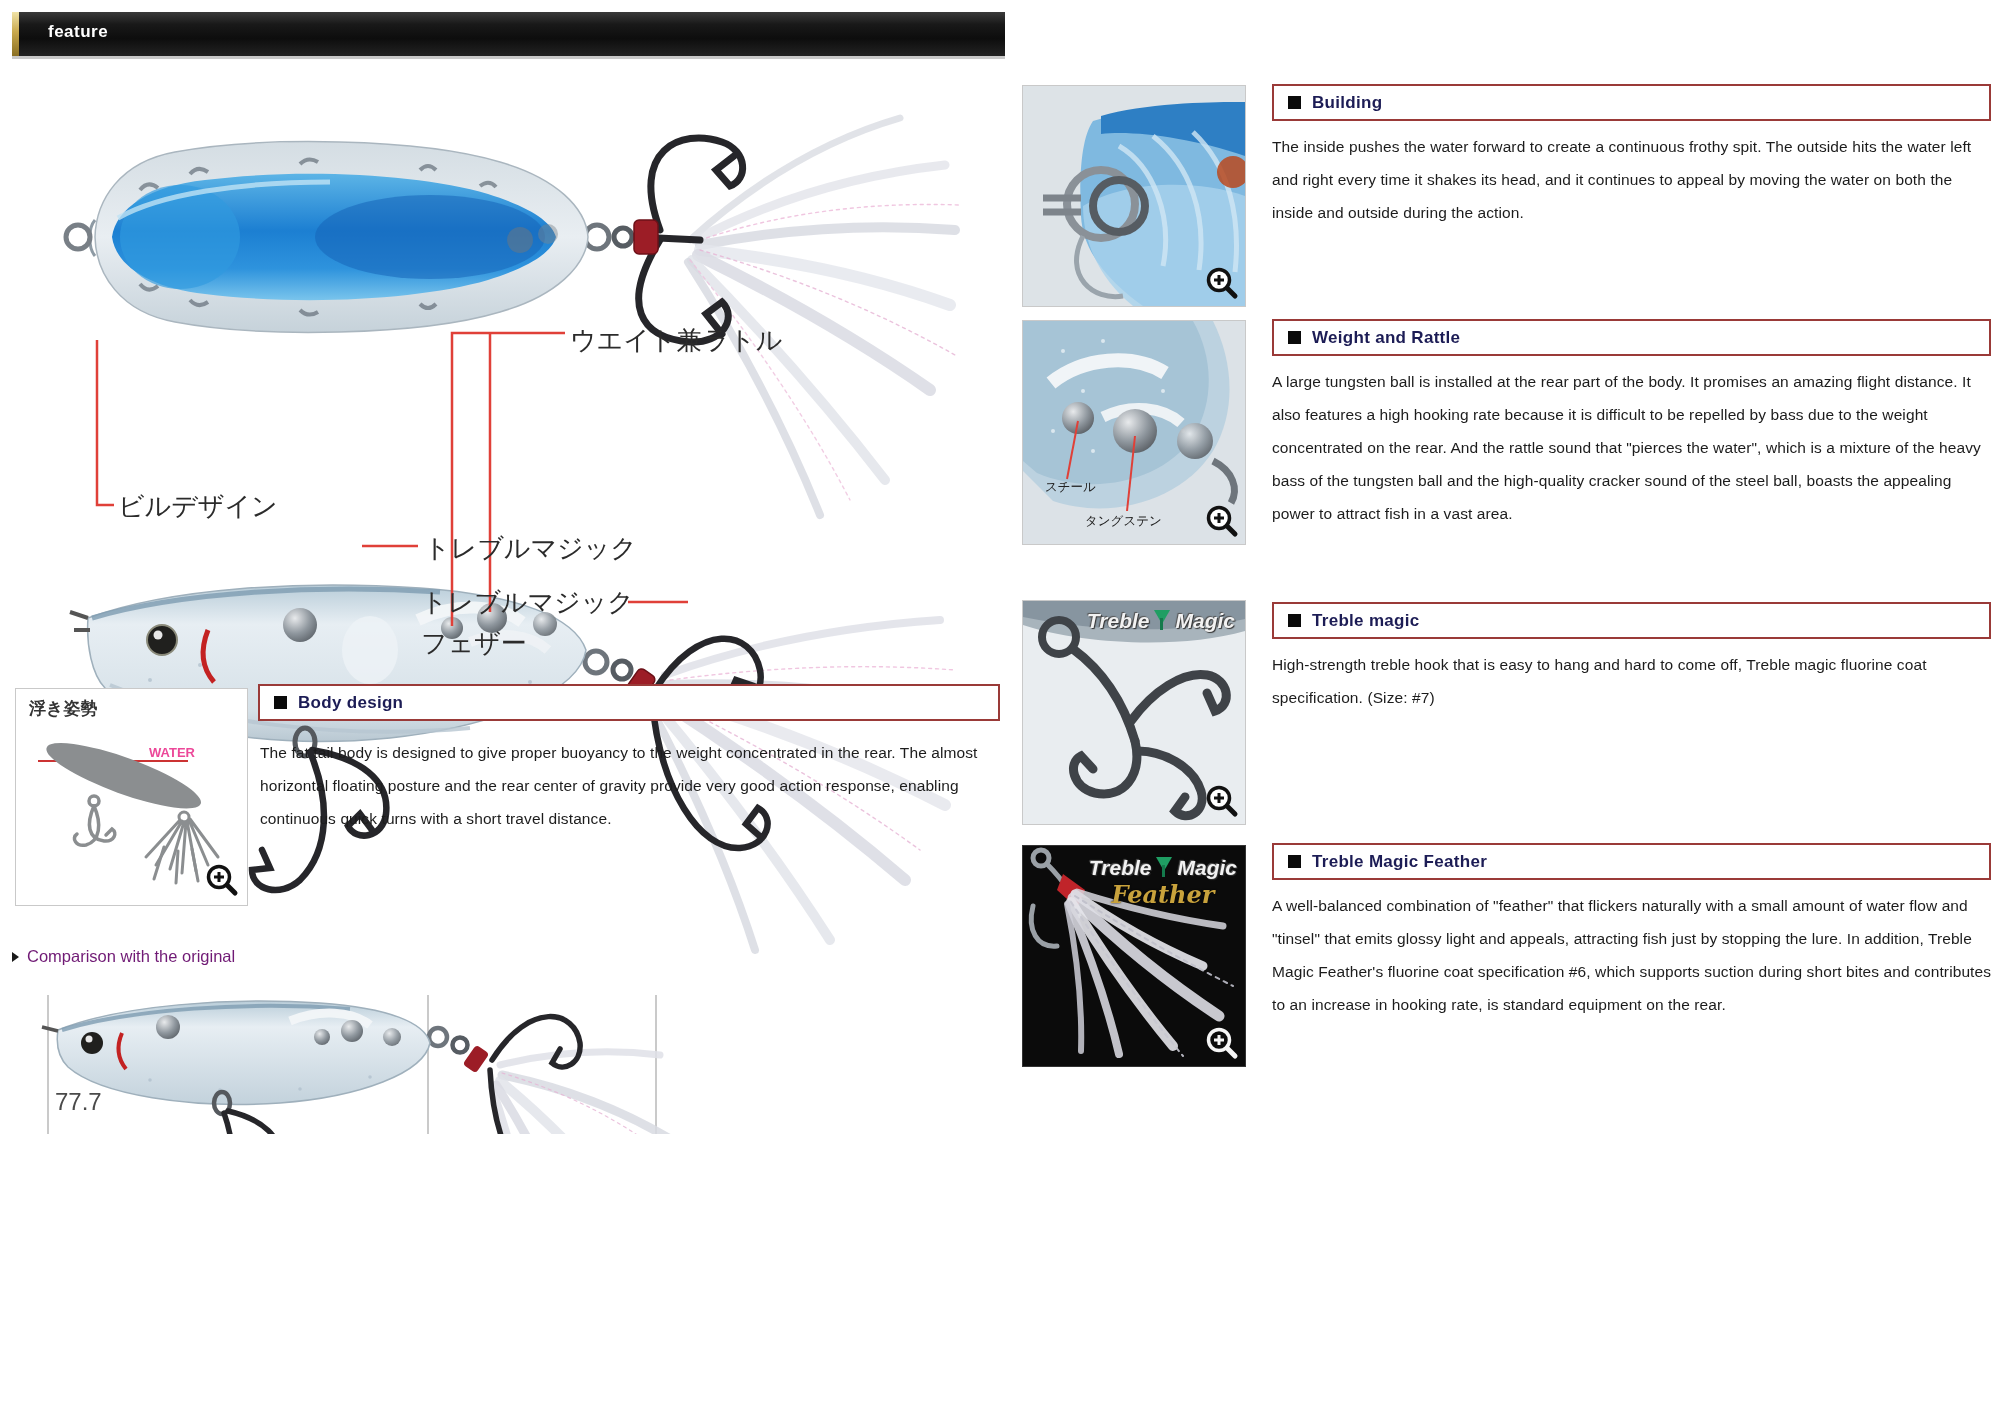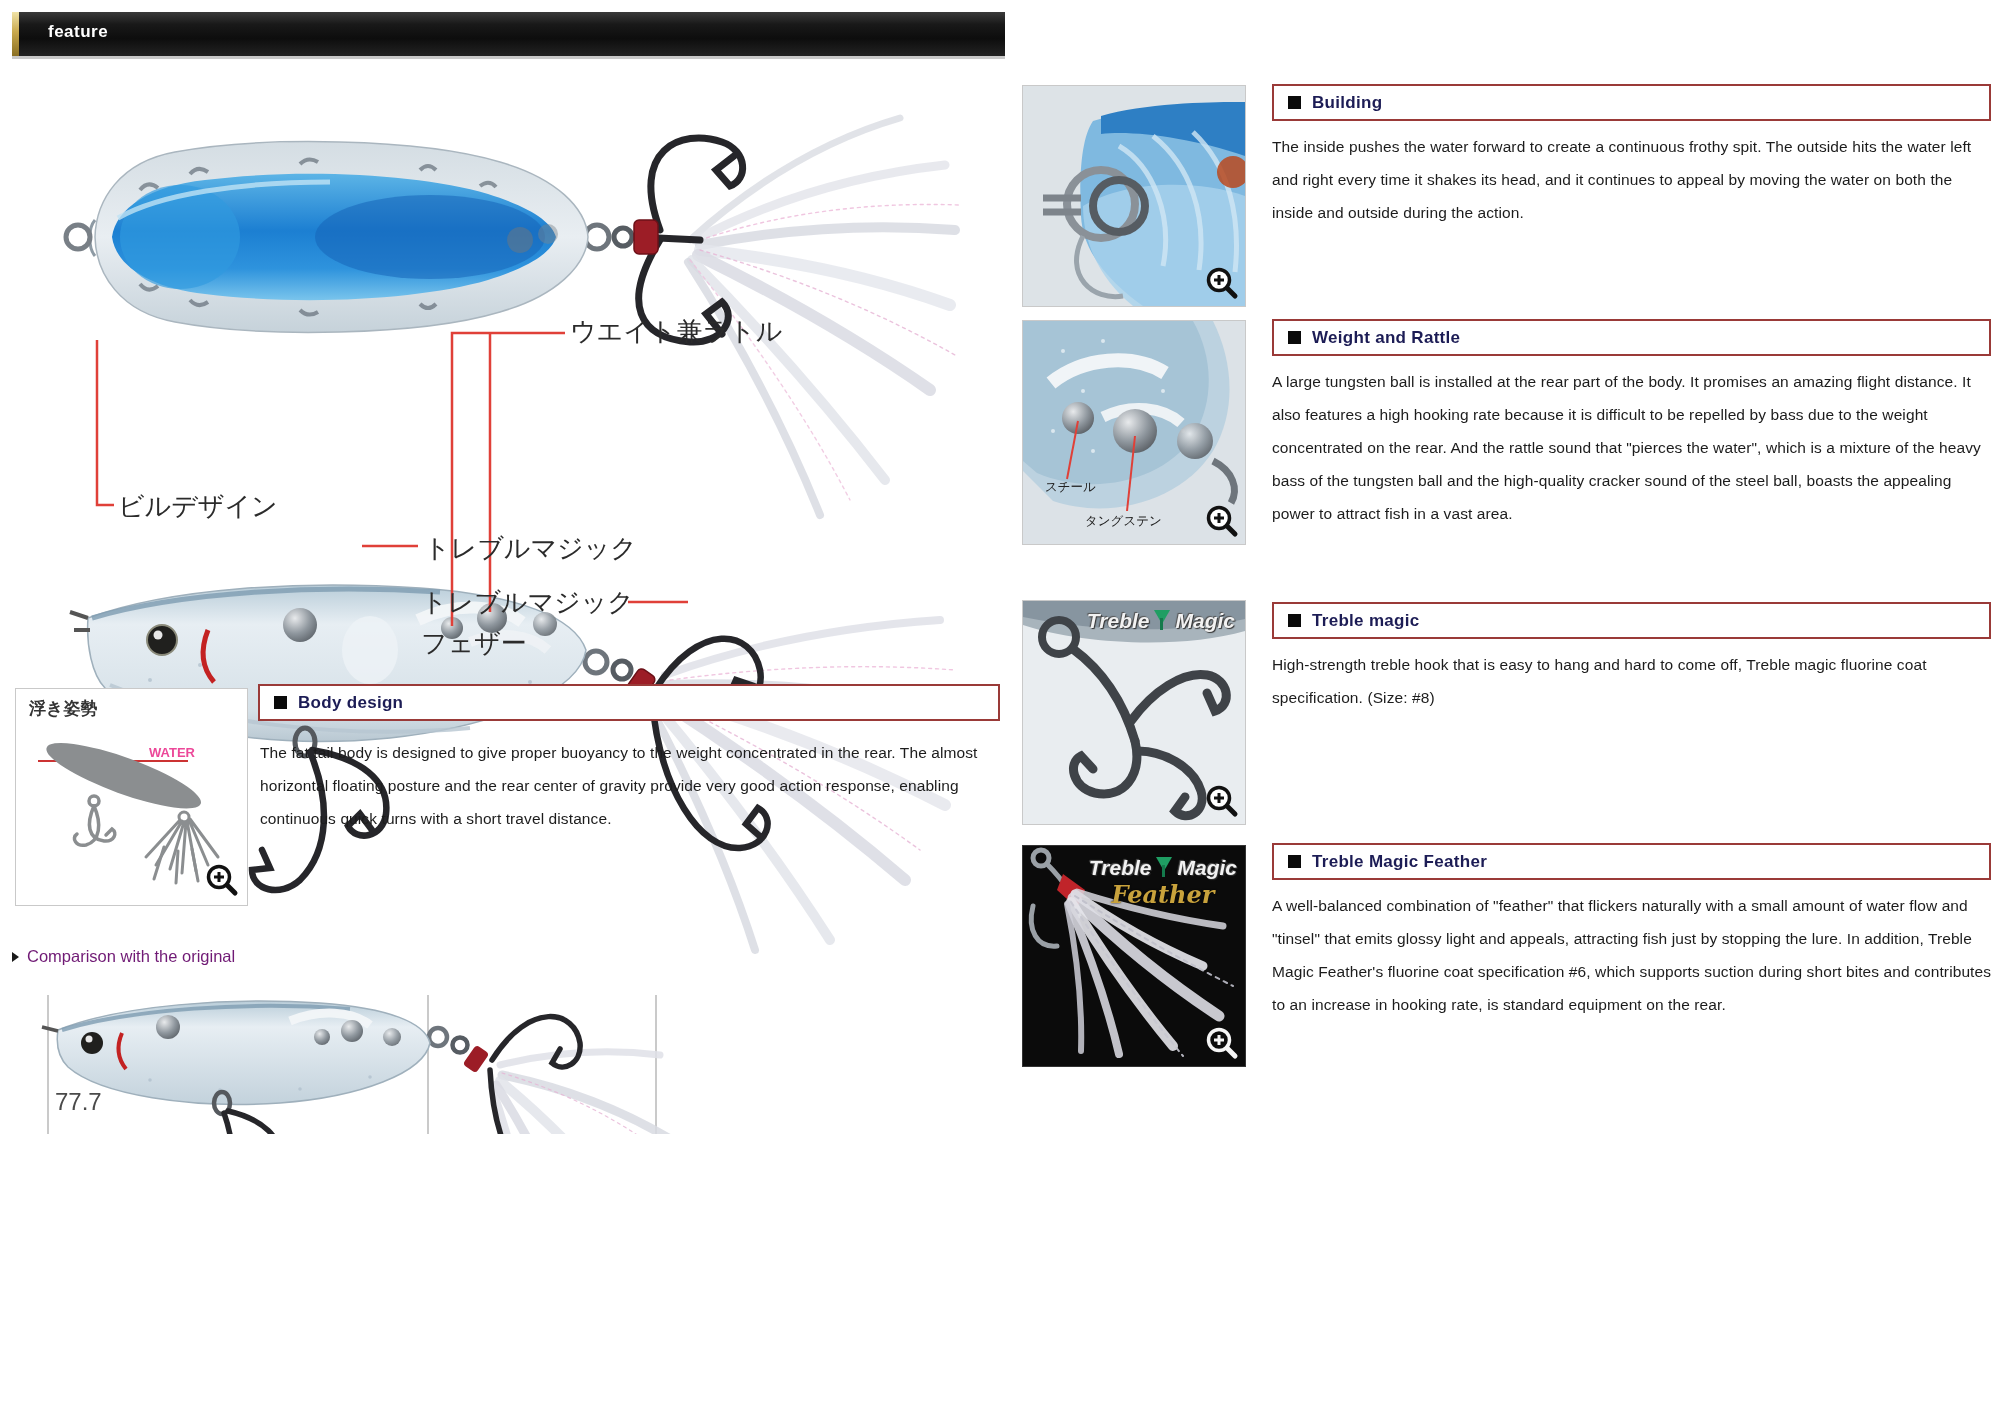--- a/index.html
+++ b/index.html
@@ -191,21 +191,21 @@
       <path d="M490,243 L490,522"></path>
 
       <path d="M97,250 L97,415 L114,415"></path>
 
       <path d="M362,456 L418,456"></path>
 
       <path d="M628,512 L688,512"></path>
     </g>
   </svg>
 
-  <div class="abs callout" style="left:570px;top:314px">ウエイト兼ラトル</div>
+  <div class="abs callout" style="left:570px;top:323px">ウエイト兼ラトル</div>
   <div class="abs callout" style="left:118px;top:489px">ビルデザイン</div>
   <div class="abs callout" style="left:424px;top:531px">トレブルマジック</div>
   <div class="abs" style="left:421px;top:585px">
     <div class="callout">トレブルマジック</div>
     <div class="callout" style="margin-top:6px">フェザー</div>
   </div>
 
   <div class="abs thumb" style="left:15px;top:688px;width:233px;height:218px;background:#ffffff">
     <div class="abs" style="left:13px;top:8px;font-size:17px;font-weight:bold;color:#333">浮き姿勢</div>
     <svg width="233" height="218" viewBox="0 0 233 218">
@@ -453,21 +453,21 @@
     <svg class="abs" style="right:6px;bottom:6px" width="34" height="34" viewBox="0 0 34 34">
       <circle cx="14" cy="14" r="10.5" fill="#fff" stroke="#111" stroke-width="3.5"></circle>
       <path d="M14,9 V19 M9,14 H19" stroke="#111" stroke-width="3"></path>
       <path d="M22,22 L30,30" stroke="#111" stroke-width="5" stroke-linecap="round"></path>
     </svg>
   </div>
   <div class="abs sec-head" style="left:1272px;top:602px;width:719px">
     <span class="sq"></span>
     <span class="t">Treble magic</span>
   </div>
-  <div class="abs body-text" style="left:1272px;top:648px;width:724px">High-strength treble hook that is easy to hang and hard to come off, Treble magic fluorine coat specification. (Size: #8)</div>
+  <div class="abs body-text" style="left:1272px;top:648px;width:724px">High-strength treble hook that is easy to hang and hard to come off, Treble magic fluorine coat specification. (Size: #7)</div>
 
   <div class="abs thumb" style="left:1022px;top:845px;width:224px;height:222px;background:#0b0b0b;border-color:#333">
     <svg width="222" height="220" viewBox="0 0 222 220">
       <rect width="222" height="220" fill="#0b0b0b"></rect>
 
       <g fill="none" stroke="#9aa0a6" stroke-width="5" stroke-linecap="round">
         <circle cx="18" cy="12" r="8"></circle>
         <path d="M24,18 C40,34 52,50 56,70"></path>
         <path d="M10,60 C4,84 14,102 34,100"></path>
       </g>

